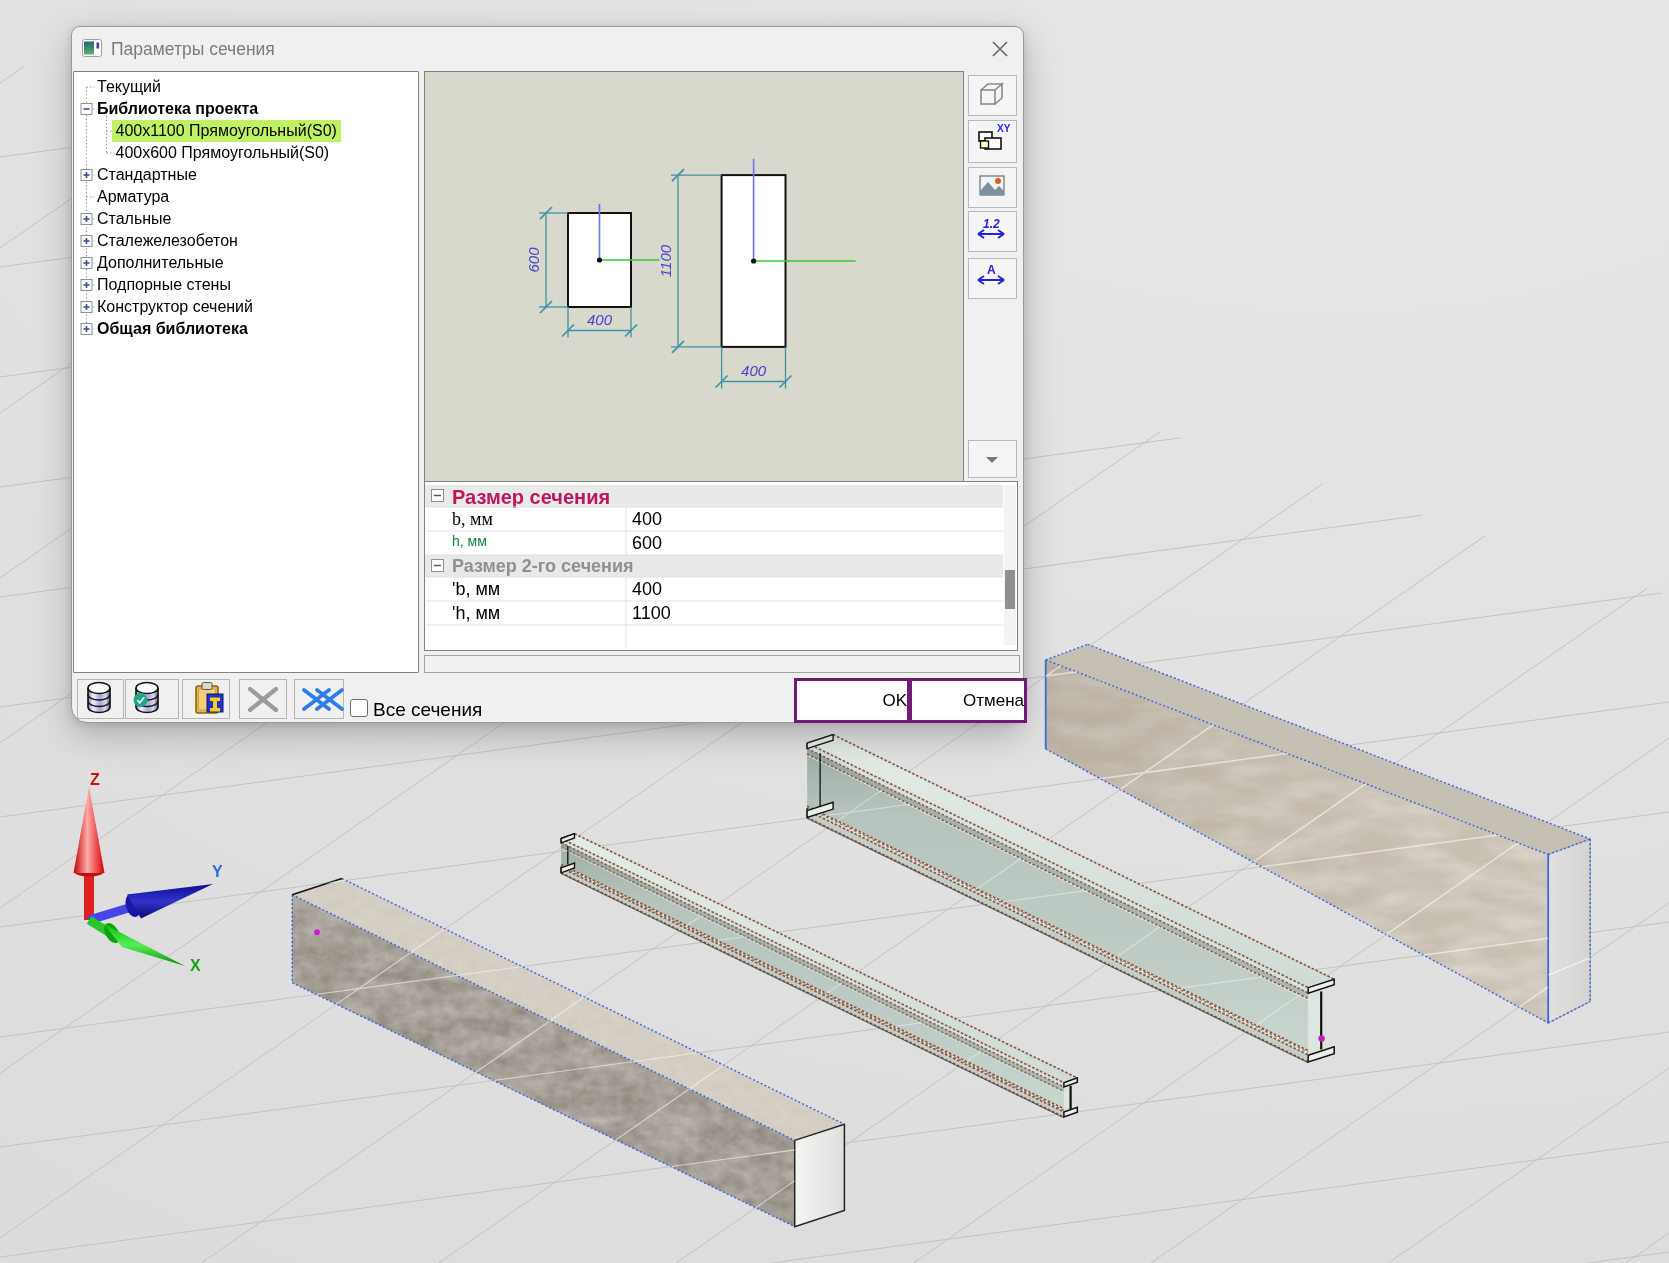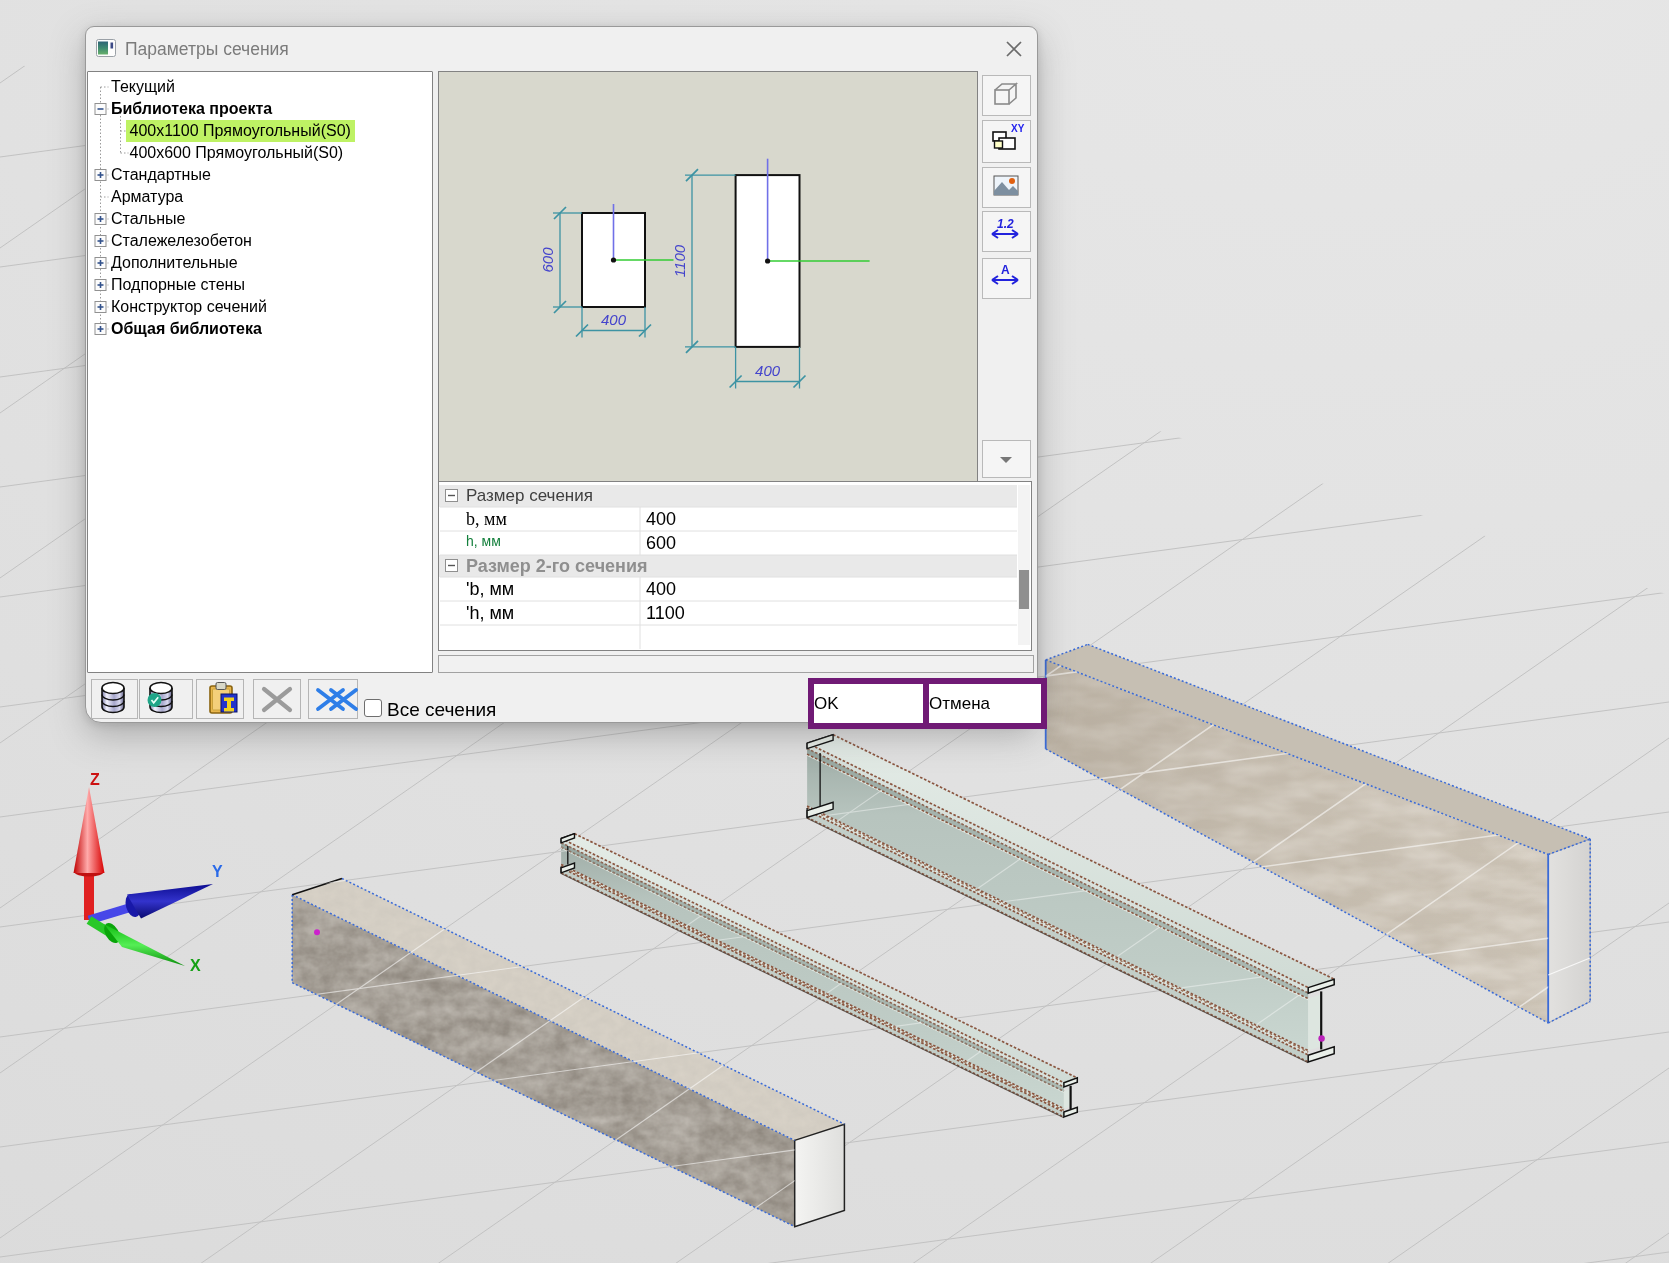--- a/index.html
+++ b/index.html
@@ -2,26 +2,26 @@
 <html><head>
 <meta charset="utf-8">
 <style>
   html,body{margin:0;padding:0;width:1669px;height:1263px;overflow:hidden;
     font-family:"Liberation Sans", sans-serif;}
   #bg{position:absolute;left:0;top:0;width:1669px;height:1263px;
     background:radial-gradient(150% 135% at 80% -10%, #e7e7e7 0%, #e2e2e2 48%, #dbdbdb 100%);}
   #scene{position:absolute;left:0;top:0;}
   #dlg{position:absolute;left:71px;top:26px;width:951px;height:695px;
     background:#f0f0f0;border:1px solid #999;border-radius:9px 9px 16px 16px;
-    box-shadow:0 12px 34px rgba(80,80,80,.35), 0 2px 8px rgba(0,0,0,.12);margin-left:14px;}
+    box-shadow:0 12px 34px rgba(80,80,80,.35), 0 2px 8px rgba(0,0,0,.12);}
   .panel{position:absolute;background:#fff;border:1px solid #828282;}
   .abs{position:absolute;}
   .ti{position:absolute;font-size:16px;color:#000;white-space:nowrap;padding:1px 4px;line-height:20px;}
-  .btn{position:absolute;height:39px;background:#fff;border:6px solid #701a75;border-radius:0;
-       font-size:17px;color:#000;text-align:left;line-height:39px;}
+  .btn{position:absolute;height:39px;background:#fff;border:3px solid #701a75;border-radius:0;
+       font-size:17px;color:#000;text-align:right;line-height:39px;}
   .dot{stroke:#9a9a9a;stroke-width:1;stroke-dasharray:1.5 2;fill:none}
 </style>
 </head>
 <body>
 <div id="bg"></div>
 <svg id="scene" width="1669" height="1263" viewBox="0 0 1669 1263">
 <defs>
   <clipPath id="floorclip">
         <polygon points="0,58 1669,595 1669,1263 0,1263"></polygon>
       </clipPath>
@@ -371,21 +371,21 @@
 <div class="abs" style="left:353px;top:458px;width:578px;height:22px;background:#e9e9e9;"></div>
 <div class="abs" style="left:353px;top:528px;width:578px;height:22px;background:#e9e9e9;"></div>
 <svg class="abs" style="left:359px;top:462px" width="13" height="13" viewBox="0 0 13 13">
       <rect x="0.5" y="0.5" width="12" height="12" fill="#fff" stroke="#8f8f8f"></rect>
       <line x1="3" y1="6.5" x2="10" y2="6.5" stroke="#555" stroke-width="1.4"></line>
     </svg>
 <svg class="abs" style="left:359px;top:532px" width="13" height="13" viewBox="0 0 13 13">
       <rect x="0.5" y="0.5" width="12" height="12" fill="#fff" stroke="#8f8f8f"></rect>
       <line x1="3" y1="6.5" x2="10" y2="6.5" stroke="#555" stroke-width="1.4"></line>
     </svg>
-<div class="abs" style="left:380px;top:459px;font-size:17px;font-weight:normal;color:#404040;">Размер сечения</div>
+<div class="abs" style="left:380px;top:459px;font-size:20px;font-weight:bold;color:#be185d;">Размер сечения</div>
 <div class="abs" style="left:380px;top:529px;font-size:18px;font-weight:bold;color:#8f8f8f;">Размер 2-го сечения</div>
 <div class="abs" style="left:380px;top:482px;font-size:18px;color:#000;font-family:Liberation Serif, serif;">b, мм</div>
 <div class="abs" style="left:560px;top:482px;font-size:18px;color:#000;">400</div>
 <div class="abs" style="left:380px;top:506px;font-size:14px;color:#15803d;">h, мм</div>
 <div class="abs" style="left:560px;top:506px;font-size:18px;color:#000;">600</div>
 <div class="abs" style="left:380px;top:552px;font-size:18px;color:#000;">'b, мм</div>
 <div class="abs" style="left:560px;top:552px;font-size:18px;color:#000;">400</div>
 <div class="abs" style="left:380px;top:576px;font-size:18px;color:#000;">'h, мм</div>
 <div class="abs" style="left:560px;top:576px;font-size:18px;color:#000;">1100</div>
 <svg class="abs" style="left:0;top:0" width="951" height="695">

